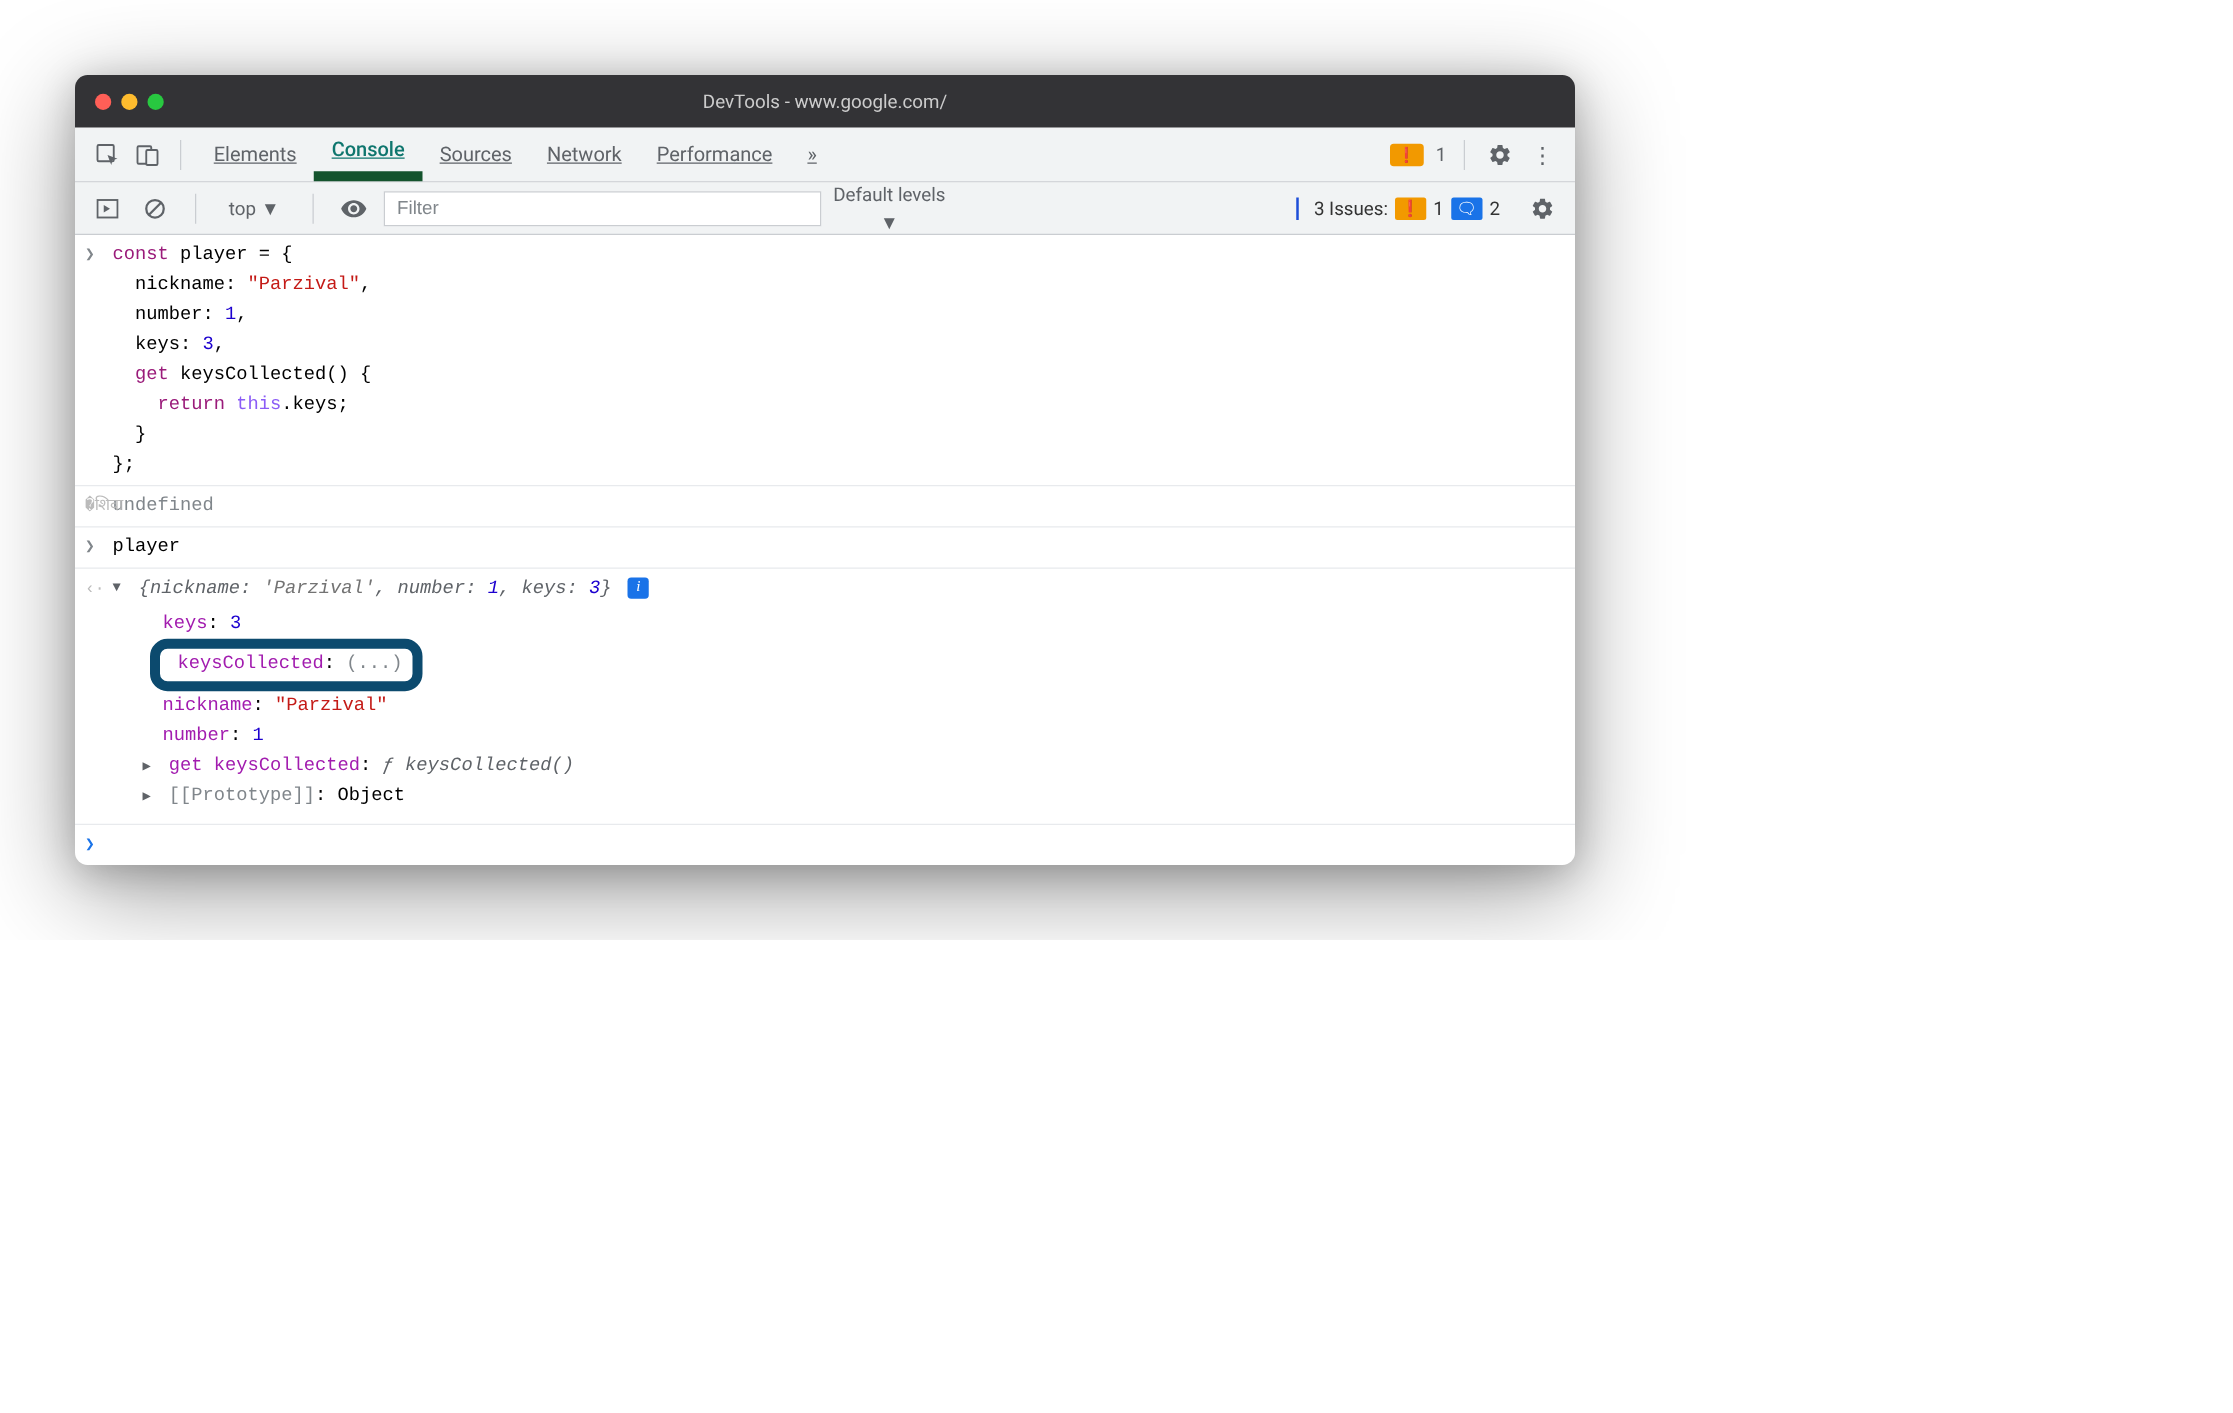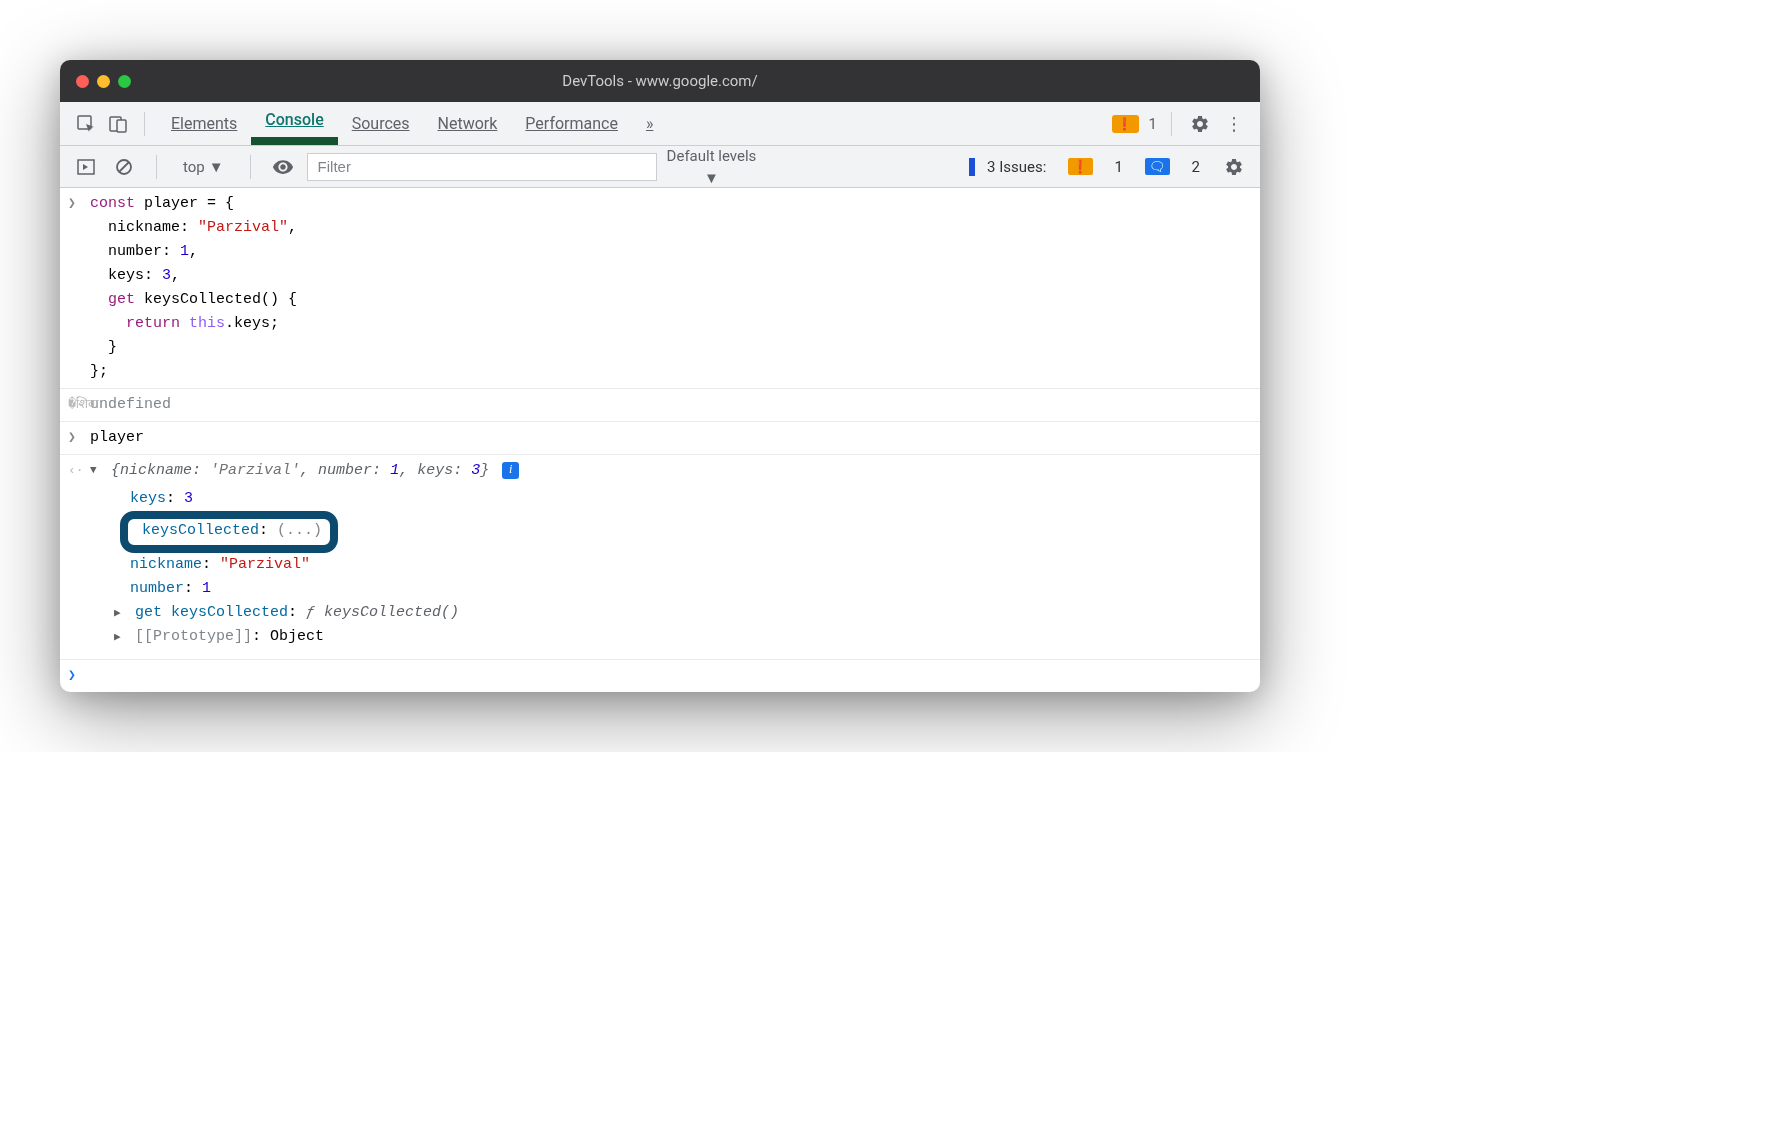--- a/index.html
+++ b/index.html
@@ -60,22 +60,22 @@
   display: flex; align-items: center; gap: 4px; color: #5f6368;
   font-size: 15px; padding: 4px 8px; cursor: pointer;
 }
 .filter-input {
   border: 1px solid #cacdd1; background: #fff; height: 28px;
   padding: 0 10px; font-size: 15px; width: 350px; color: #5f6368;
 }
 .filter-input::placeholder { color: #80868b; }
 .levels { color: #5f6368; font-size: 15px; display: flex; align-items: center; gap: 4px; cursor: pointer; flex-direction: column; }
 .issues-row {
-  display: flex; align-items: center; gap: 22px; font-size: 15px;
-  color: #333; border-left: 6px solid #1d4ed8; padding-left: 12px; margin-left: auto;
+  display: flex; align-items: center; gap: 6px; font-size: 15px;
+  color: #333; border-left: 2px solid #1d4ed8; padding-left: 12px; margin-left: auto;
 }
 .badge-w { background: #f29900; color: #fff; padding: 1px 4px; border-radius: 2px; font-size: 13px; }
 .badge-i { background: #1a73e8; color: #fff; padding: 1px 4px; border-radius: 2px; font-size: 13px; }
 .console-body {
   font-family: Menlo, Monaco, "Courier New", monospace;
   font-size: 15px; line-height: 1.6;
 }
 .row { border-bottom: 1px solid #e8eaed; padding: 4px 10px 4px 30px; position: relative; }
 .row.last { border-bottom: none; }
 .gutter {
@@ -99,21 +99,21 @@
   font-size: 12px; font-style: italic; font-family: serif;
   vertical-align: middle; margin-left: 4px;
 }
 .obj-line { padding-left: 24px; }
 .tri { color: #5f6368; display: inline-block; width: 12px; font-size: 11px; cursor: pointer; }
 .tri.down { transform: translateY(-1px); }
 .highlight-box {
   border: 8px solid #0c4a6e; border-radius: 14px;
   padding: 0px 8px 2px 14px; display: inline-block; margin-left: -6px;
 }
-.obj-prop { color: #0369a1; }
+.obj-prop { color: #a21caf; }
 .obj-val-str { color: #c41a16; }
 .obj-val-num { color: #1c00cf; }
 .obj-val-fn { font-style: italic; color: #5f6368; }
 .obj-val-fn .fsym { font-style: italic; }
 .input-caret { color: #1a73e8; font-weight: bold; }
 svg { display: block; }
 .eye-icon { width:22px; height:22px; }
 </style>
 </head>
 <body>

